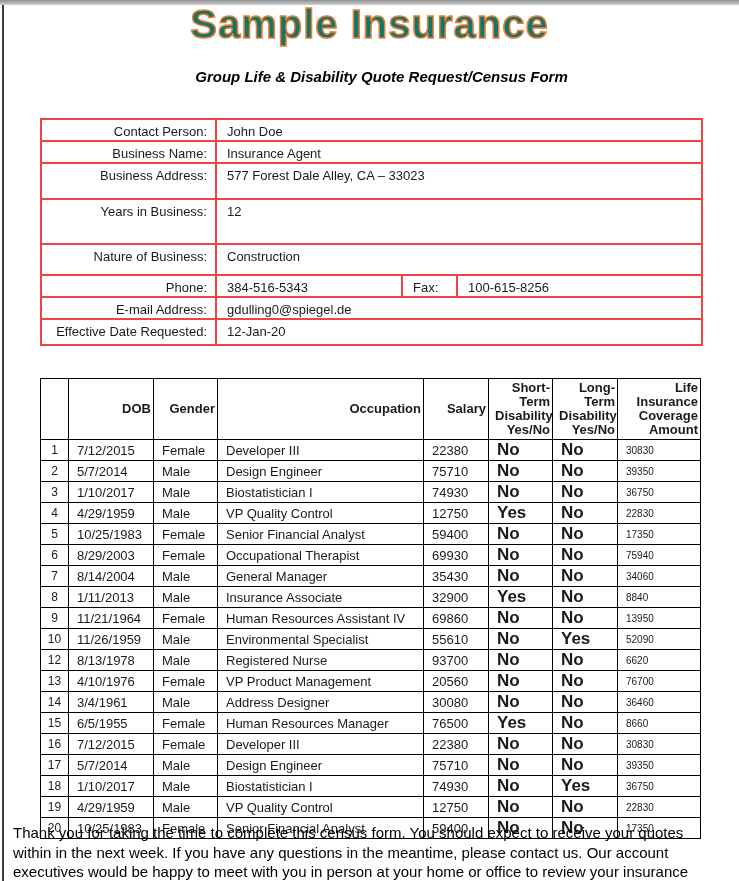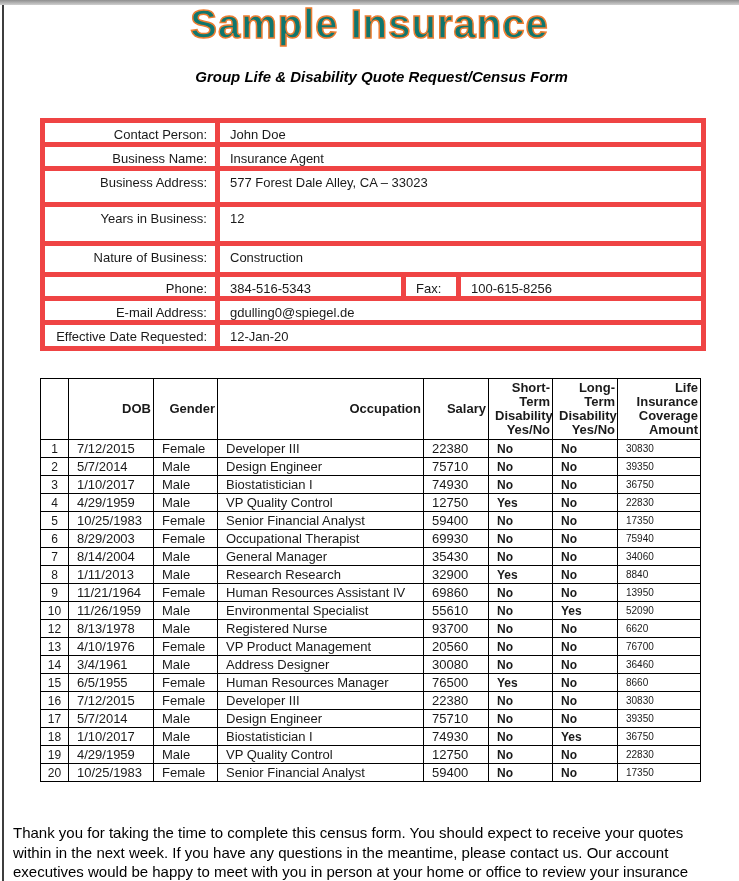--- a/index.html
+++ b/index.html
@@ -37,32 +37,32 @@
     font-weight: bold;
     font-style: italic;
     color: #000;
   }
   table { border-collapse: collapse; table-layout: fixed; }
   .contact-table {
     position: absolute; top: 118px; left: 40px;
     width: 661px;
   }
   .contact-table td {
-    border: 5px solid #ef4444;
+    border: 2px solid #ef4444;
     font-size: 13px;
     vertical-align: top;
     padding: 4px 0 0 0;
     overflow: hidden;
     white-space: nowrap;
   }
   .contact-table td.label { text-align: right; padding-right: 8px; }
   .contact-table td.value { text-align: left; padding-left: 10px; }
   tr.h22 { height: 22px; }
   tr.h36 { height: 36px; }
-  tr.h39 { height: 39px; border-radius: 16px; }
+  tr.h39 { height: 45px; border-radius: 16px; }
   tr.h31 { height: 31px; }
   tr.h26 { height: 26px; }
   .census-table {
     position: absolute; top: 378px; left: 40px;
     width: 660px;
   }
   .census-table th, .census-table td {
     border: 1px solid #000;
     overflow: hidden;
   }
@@ -76,21 +76,21 @@
     line-height: 14px;
   }
   .census-table tbody td {
     height: 18px;
     font-size: 13px;
     padding: 0 0 0 8px;
     vertical-align: middle;
     white-space: nowrap;
   }
   .census-table td.c-num { text-align: center; padding-left: 0; font-size: 12px; }
-  .census-table td.c-yn  { font-weight: bold; font-size: 12px; }
+  .census-table td.c-yn  { font-weight: bold; font-size: 17px; }
   .census-table td.c-cov { font-size: 10px; }
   .footer-note {
     position: absolute; top: 808px; left: 13px;
     width: 682px;
     font-size: 15px;
     line-height: 19.5px;
     color: #000;
   }
 </style>
 </head>
@@ -246,21 +246,21 @@
         <td>35430</td>
         <td class="c-yn">No</td>
         <td class="c-yn">No</td>
         <td class="c-cov">34060</td>
       </tr>
 
       <tr>
         <td class="c-num">8</td>
         <td>1/11/2013</td>
         <td>Male</td>
-        <td>Research Research</td>
+        <td>Insurance Associate</td>
         <td>32900</td>
         <td class="c-yn">Yes</td>
         <td class="c-yn">No</td>
         <td class="c-cov">8840</td>
       </tr>
 
       <tr>
         <td class="c-num">9</td>
         <td>11/21/1964</td>
         <td>Female</td>

